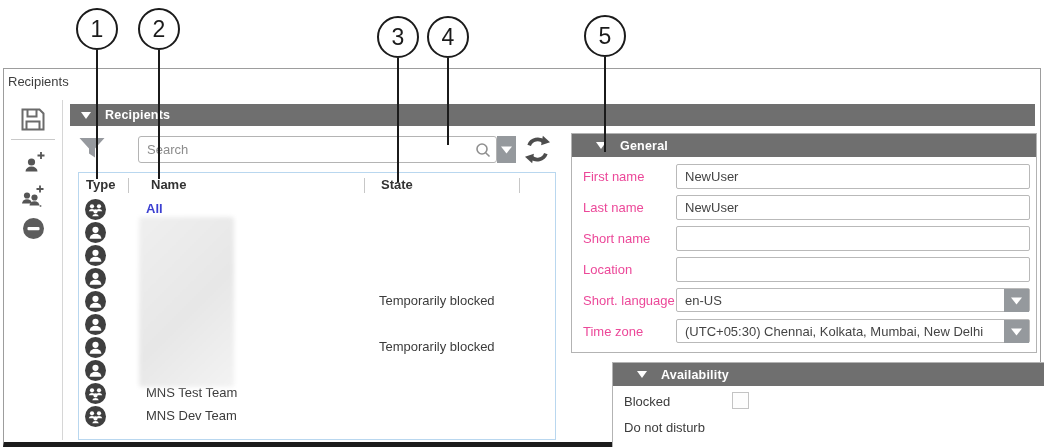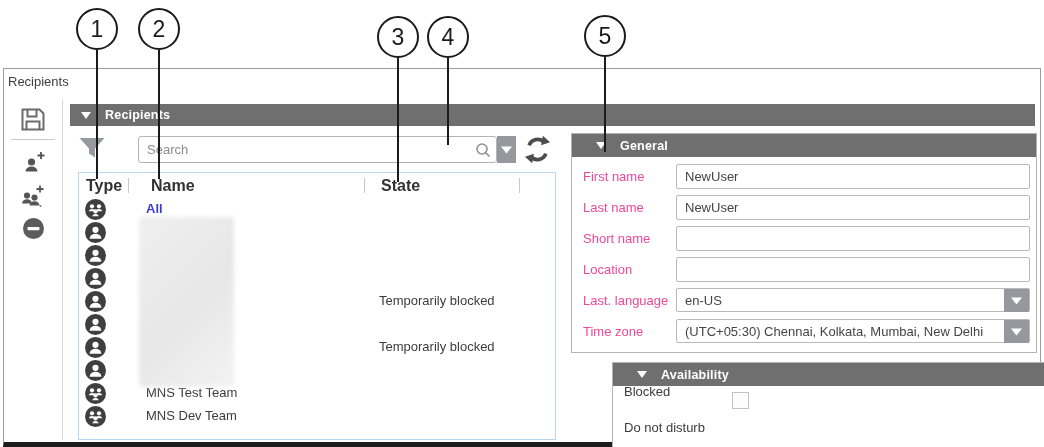--- a/index.html
+++ b/index.html
@@ -37,21 +37,21 @@
     outline:none; font-size:13px; color:#555; font-family:"Liberation Sans",sans-serif; background:transparent; }
   .search-box input::placeholder { color:#8c8c8c; opacity:1; }
   .search-mag { position:absolute; right:4px; top:5px; }
   .gray-dd { background:#95999d; display:flex; align-items:center; justify-content:center; }
   .search-dd { width:19px; height:27px; }
 
   
   .rtable { position:absolute; left:78px; top:172px; width:478px; height:268px;
     border:1px solid #b9d7ef; background:#fff; overflow:hidden; }
   .rtable-head { position:relative; height:24px; }
-  .col-h { position:absolute; top:4px; font-size:16px; font-weight:bold; color:#323232; }
+  .col-h { position:absolute; top:4px; font-size:13px; font-weight:bold; color:#323232; }
   .col-sep { position:absolute; top:5px; width:1px; height:15px; background:#c7c7c7; }
   .rows { position:absolute; left:0; top:25px; width:100%; }
   .rrow { position:relative; height:23px; }
   .rrow .ricon { position:absolute; left:6px; top:1px; width:21px; height:21px; }
   .rrow .rname { position:absolute; left:67px; top:3px; font-size:13px; color:#3c3c3c; white-space:nowrap; }
   .rrow .rname.link { color:#3b3fd1; font-weight:bold; }
   .rrow .rstate { position:absolute; left:300px; top:3px; font-size:13px; color:#3c3c3c; white-space:nowrap; }
   .redact-blob { position:absolute; left:60px; top:44px; width:95px; height:170px;
     background:linear-gradient(135deg,#efefef 0%,#e7e7e7 55%,#f3f3f3 100%);
     filter:blur(2px); border-radius:3px; }
@@ -355,21 +355,21 @@
     </div>
   </div>
       <div class="fld-row" style="top: 123px;">
     <span class="fld-label">Location</span>
     <div class="fld-input">
       <input type="text" style="">
 
     </div>
   </div>
       <div class="fld-row" style="top: 154px;">
-    <span class="fld-label">Last. language</span>
+    <span class="fld-label">Short. language</span>
     <div class="fld-input" style="height: 24px; padding-left: 35px;">
       <input type="text" value="en-US" style="">
       <div class="gray-dd fld-dd-btn">
         <span>
           <svg width="13" height="10" viewBox="0 0 13 10">
                 <polygon points="1,1.5 12,1.5 6.5,8.5" fill="#fff"></polygon>
               </svg>
         </span>
       </div>
     </div>
@@ -388,16 +388,16 @@
     </div>
   </div>
     </div>
 </div>
 
 <div class="panel" style="top:362px; height:94px;margin-left:41px;">
   <div class="dark-bar">
     <span class="tri"></span>
     <span>Availability</span>
   </div>
-  <span class="avail-label" style="top:21px;text-align:right;">Blocked</span>
+  <span class="avail-label" style="top:31px;text-align:right;">Blocked</span>
   <span class="chk" style="left:119px; top:29px;"></span>
   <span class="avail-label" style="top:57px;">Do not disturb</span>
 </div>
 
 </body></html>

